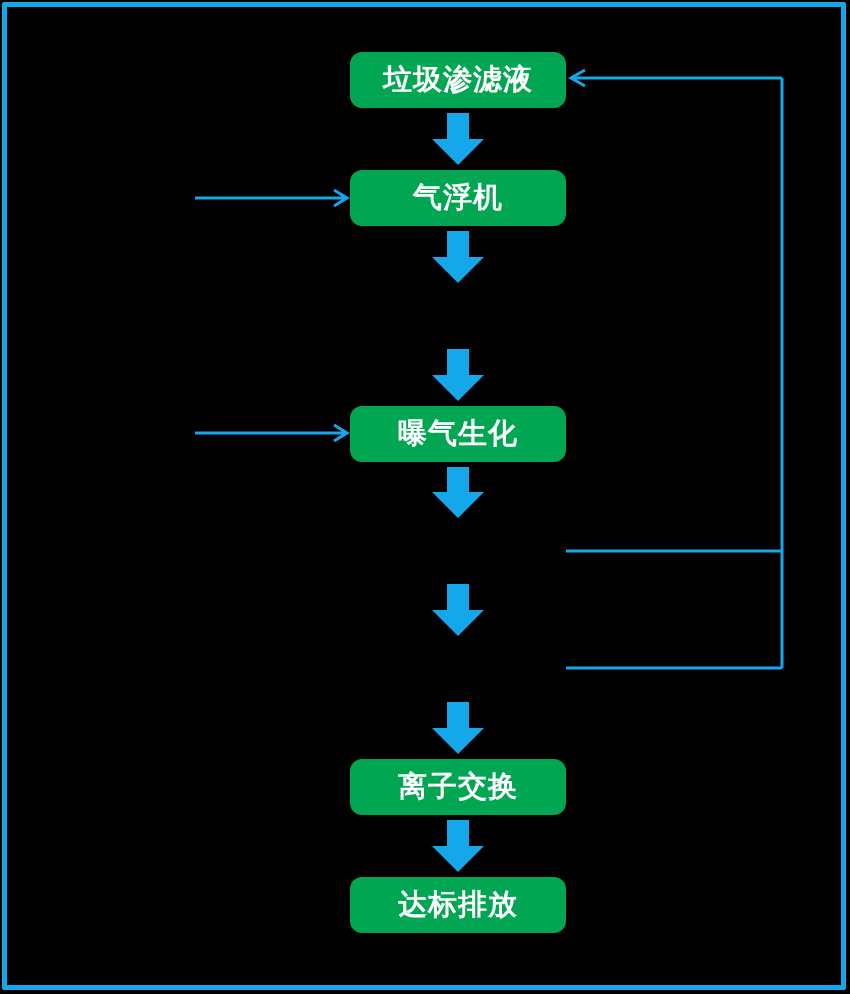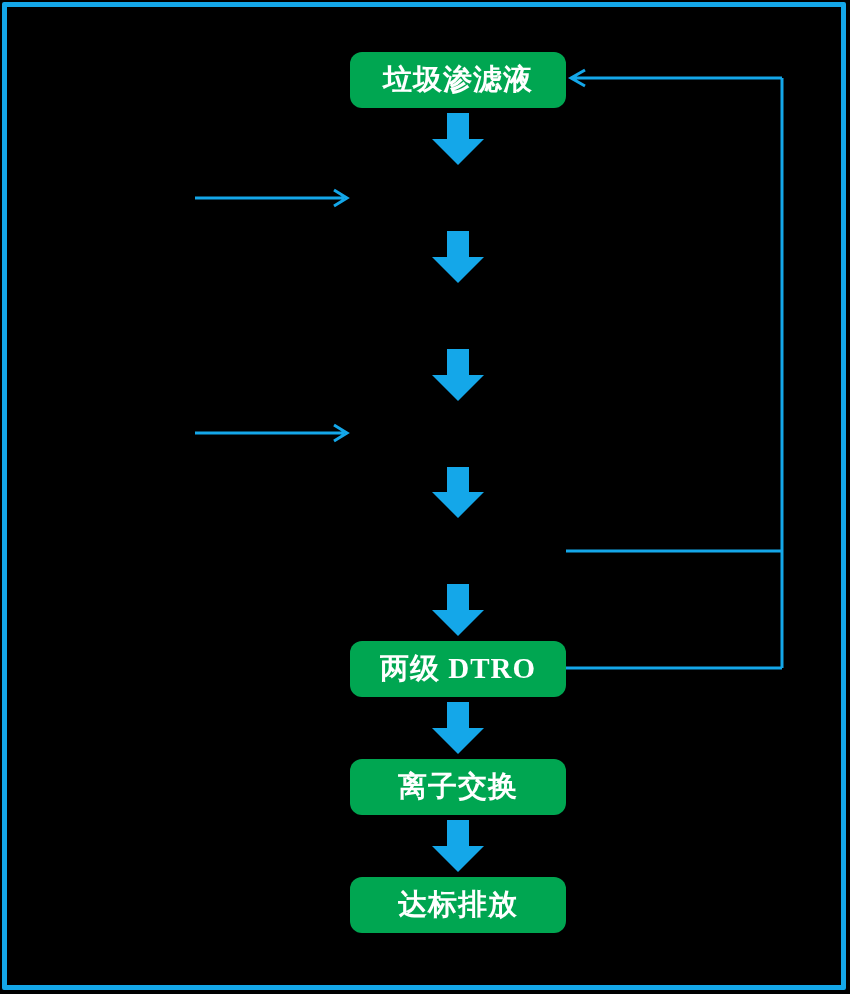--- a/index.html
+++ b/index.html
@@ -72,17 +72,18 @@
     <path class="thin" d="M195,198 H344 M334,190 L347,198 L334,206"></path>
     <path class="thin" d="M195,433 H344 M334,425 L347,433 L334,441"></path>
 
     <path class="thin" d="M566,551 H782"></path>
     <path class="thin" d="M566,668 H782"></path>
     <path class="thin" d="M782,668 V78"></path>
     <path class="thin" d="M782,78 H572 M585,70 L571,78 L585,86"></path>
   </svg>
 
   <div class="node" style="top:52px">垃圾渗滤液</div>
-  <div class="node" style="top:641px">两级  DTRO</div>
+  <div class="node" style="top:170px">气浮机</div>
+  <div class="node" style="top:406px">曝气生化</div>
   <div class="node" style="top:759px">离子交换</div>
   <div class="node" style="top:877px">达标排放</div>
 
 </div>
 
 </body></html>

